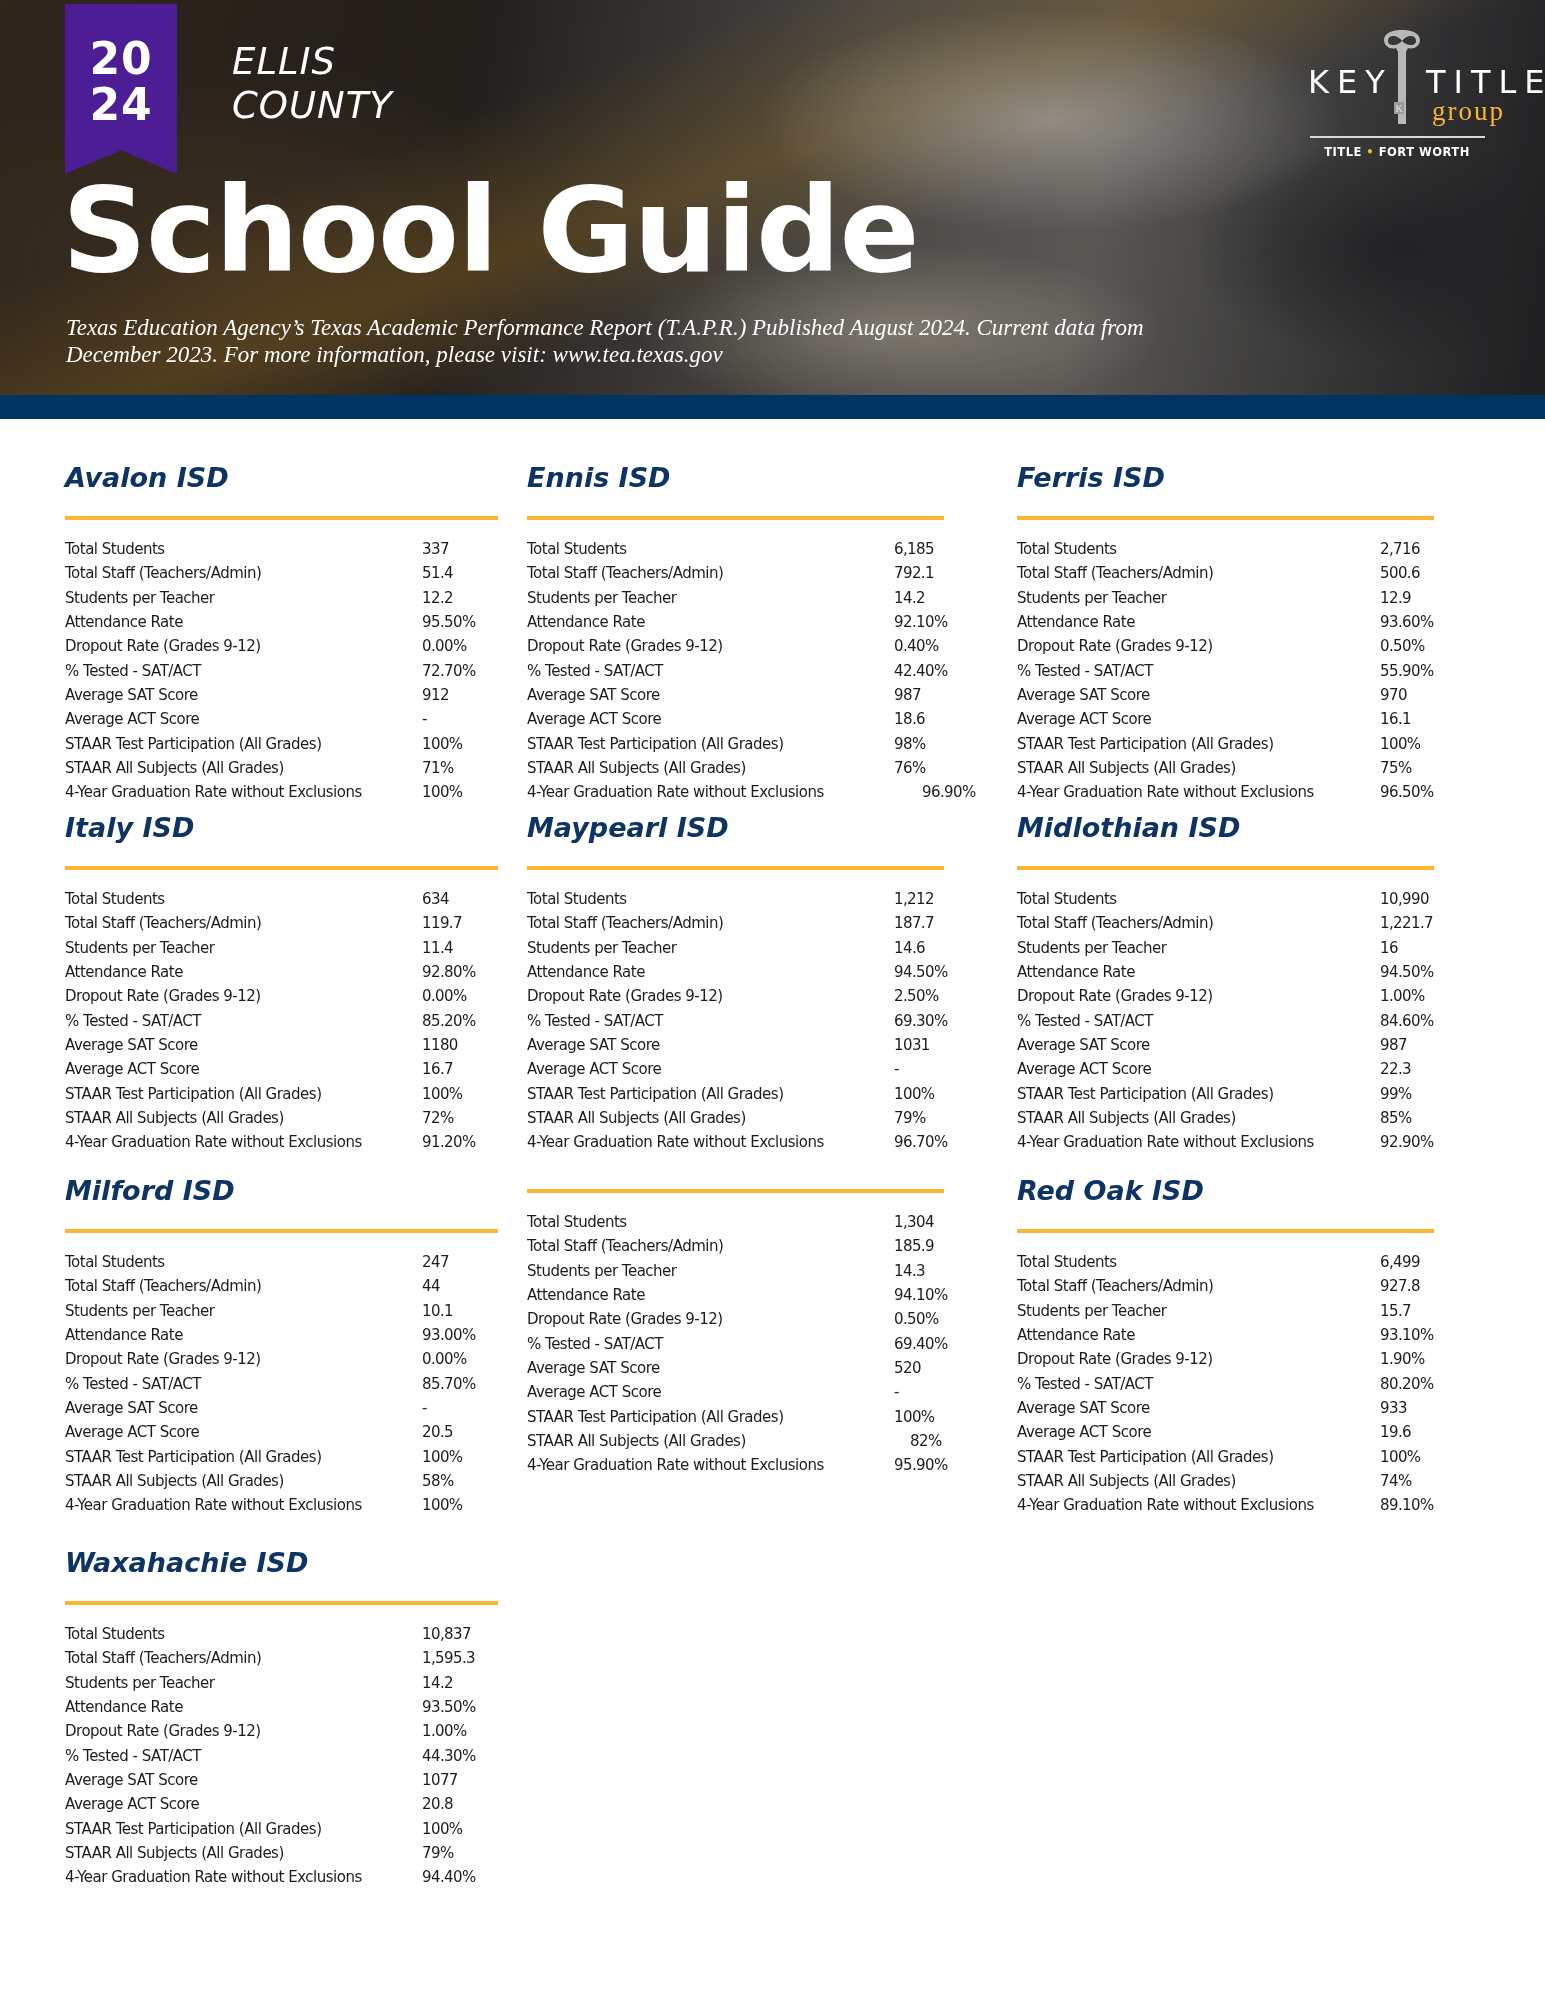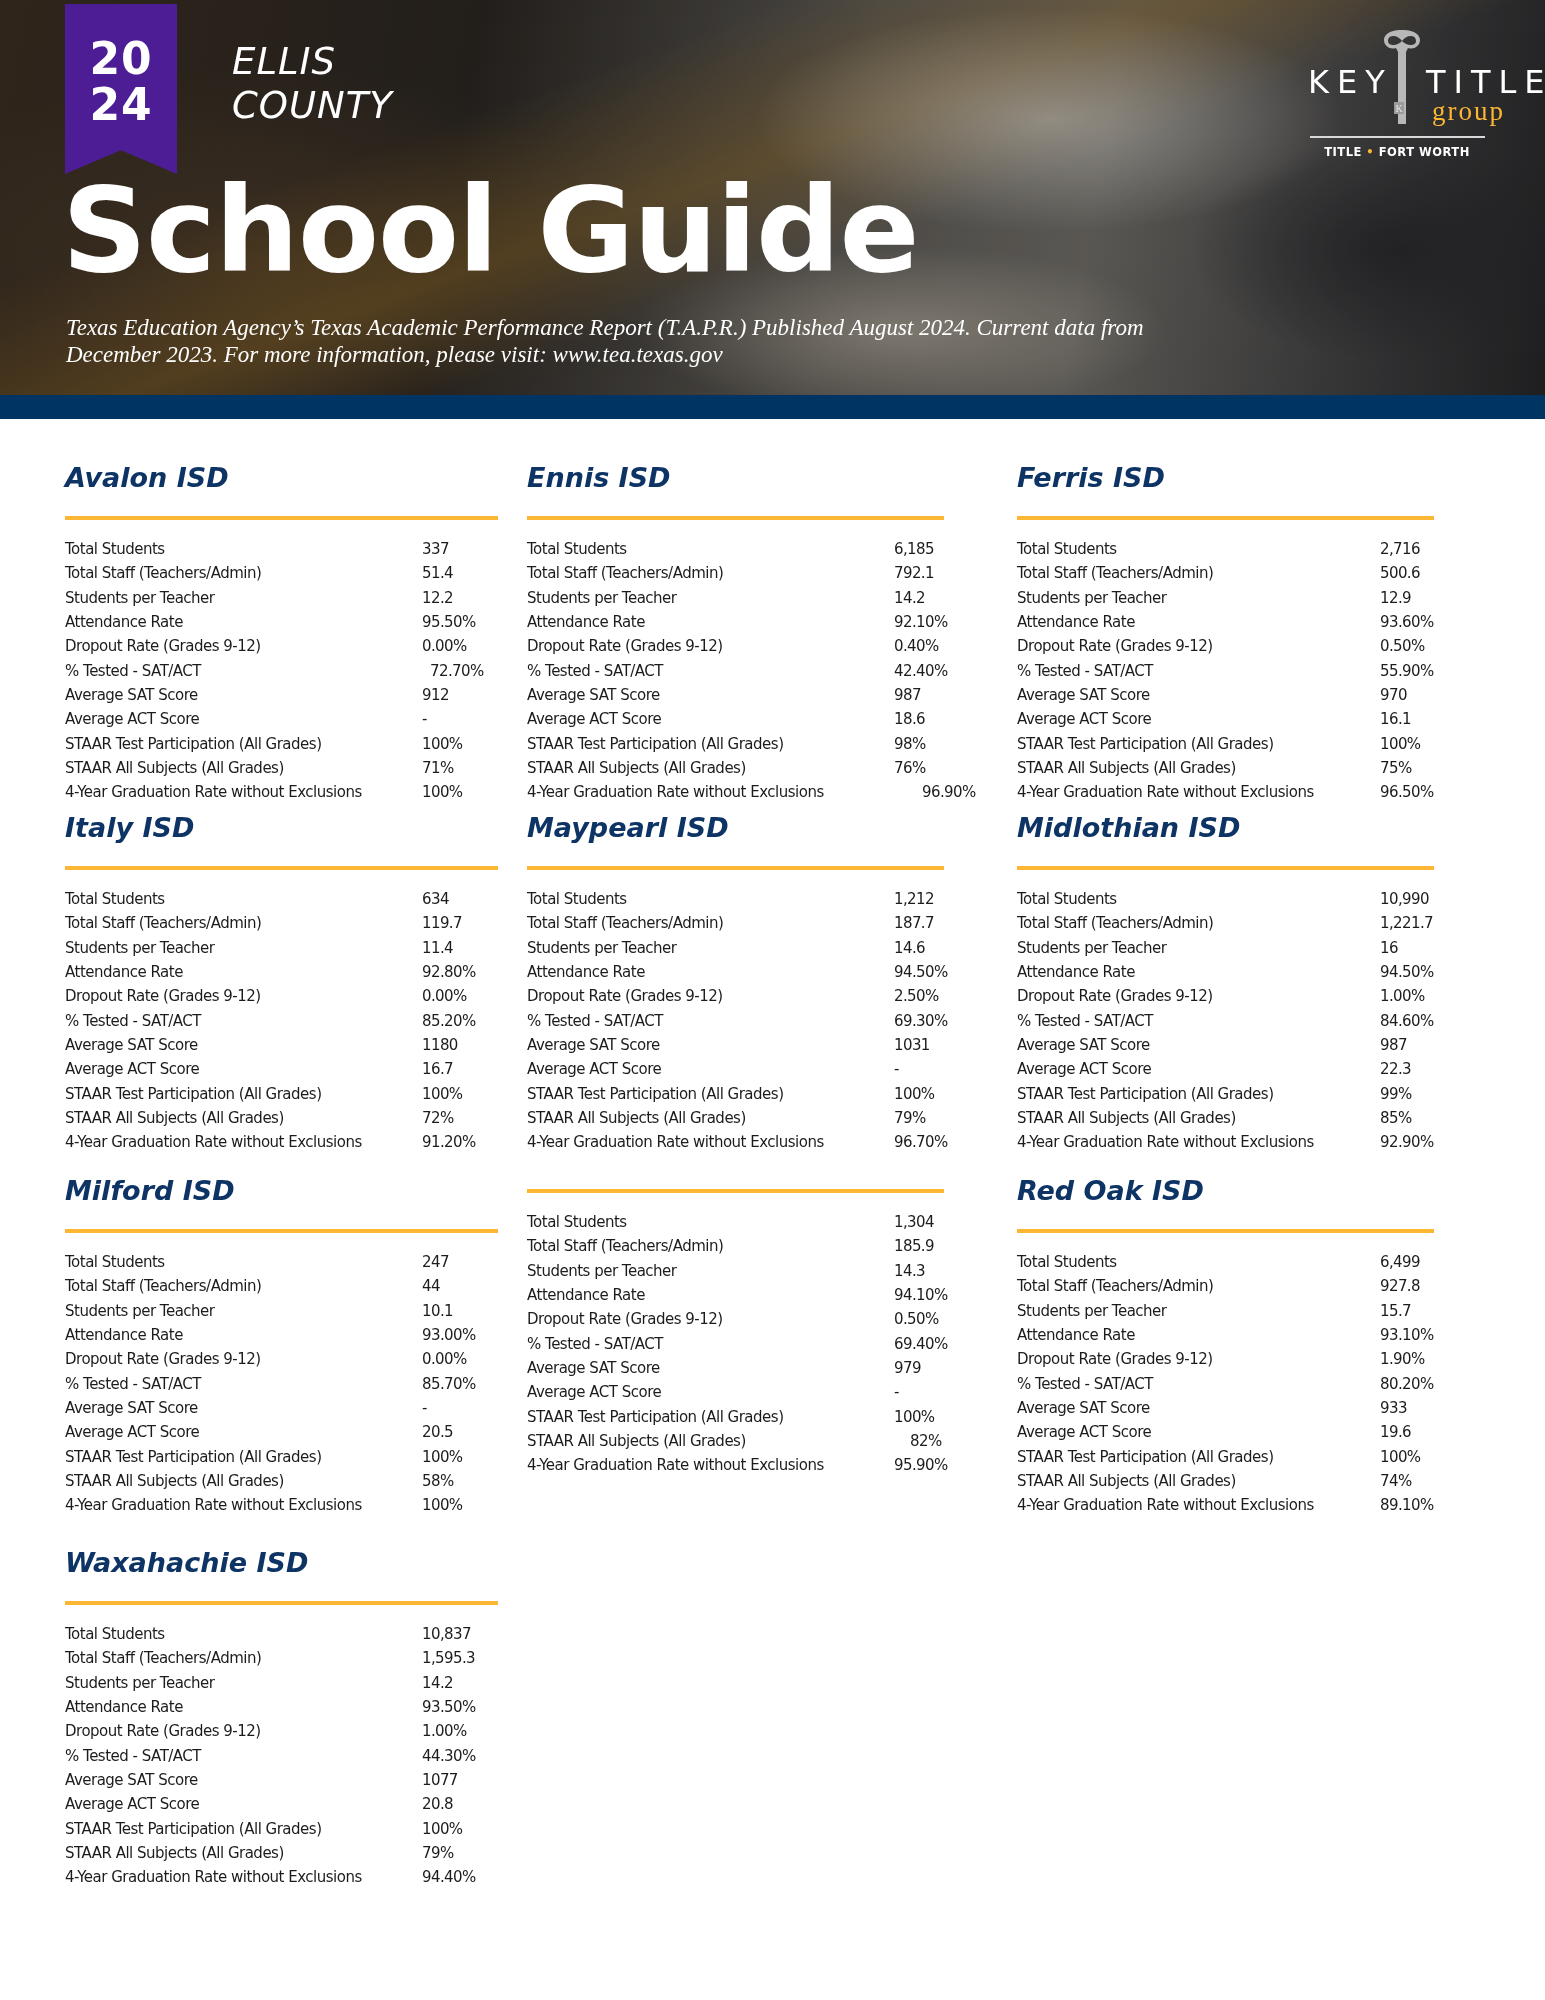--- a/index.html
+++ b/index.html
@@ -143,21 +143,21 @@
         <div class="stat-row" style="position: relative;">
           <span class="stat-label">Attendance Rate</span>
           <span class="stat-value" style="left: 357px;">95.50%</span>
         </div>
         <div class="stat-row" style="position: relative;">
           <span class="stat-label">Dropout Rate (Grades 9-12)</span>
           <span class="stat-value" style="left: 357px;">0.00%</span>
         </div>
         <div class="stat-row" style="position: relative;">
           <span class="stat-label">% Tested -  SAT/ACT</span>
-          <span class="stat-value" style="left: 357px; margin-left: 8px;">72.70%</span>
+          <span class="stat-value" style="left: 357px;">72.70%</span>
         </div>
         <div class="stat-row" style="position: relative;">
           <span class="stat-label">Average SAT Score</span>
           <span class="stat-value" style="left: 357px;">912</span>
         </div>
         <div class="stat-row" style="position: relative;">
           <span class="stat-label">Average ACT Score</span>
           <span class="stat-value" style="left: 357px;">-</span>
         </div>
         <div class="stat-row" style="position: relative;">
@@ -496,21 +496,21 @@
         <div class="stat-row" style="position: relative;">
           <span class="stat-label">Dropout Rate (Grades 9-12)</span>
           <span class="stat-value" style="left: 367px;">0.50%</span>
         </div>
         <div class="stat-row" style="position: relative;">
           <span class="stat-label">% Tested -  SAT/ACT</span>
           <span class="stat-value" style="left: 367px;">69.40%</span>
         </div>
         <div class="stat-row" style="position: relative;">
           <span class="stat-label">Average SAT Score</span>
-          <span class="stat-value" style="left: 367px;">979</span>
+          <span class="stat-value" style="left: 367px;">520</span>
         </div>
         <div class="stat-row" style="position: relative;">
           <span class="stat-label">Average ACT Score</span>
           <span class="stat-value" style="left: 367px;">-</span>
         </div>
         <div class="stat-row" style="position: relative;">
           <span class="stat-label">STAAR Test Participation (All Grades)</span>
           <span class="stat-value" style="left: 367px;">100%</span>
         </div>
         <div class="stat-row" style="position: relative;">

